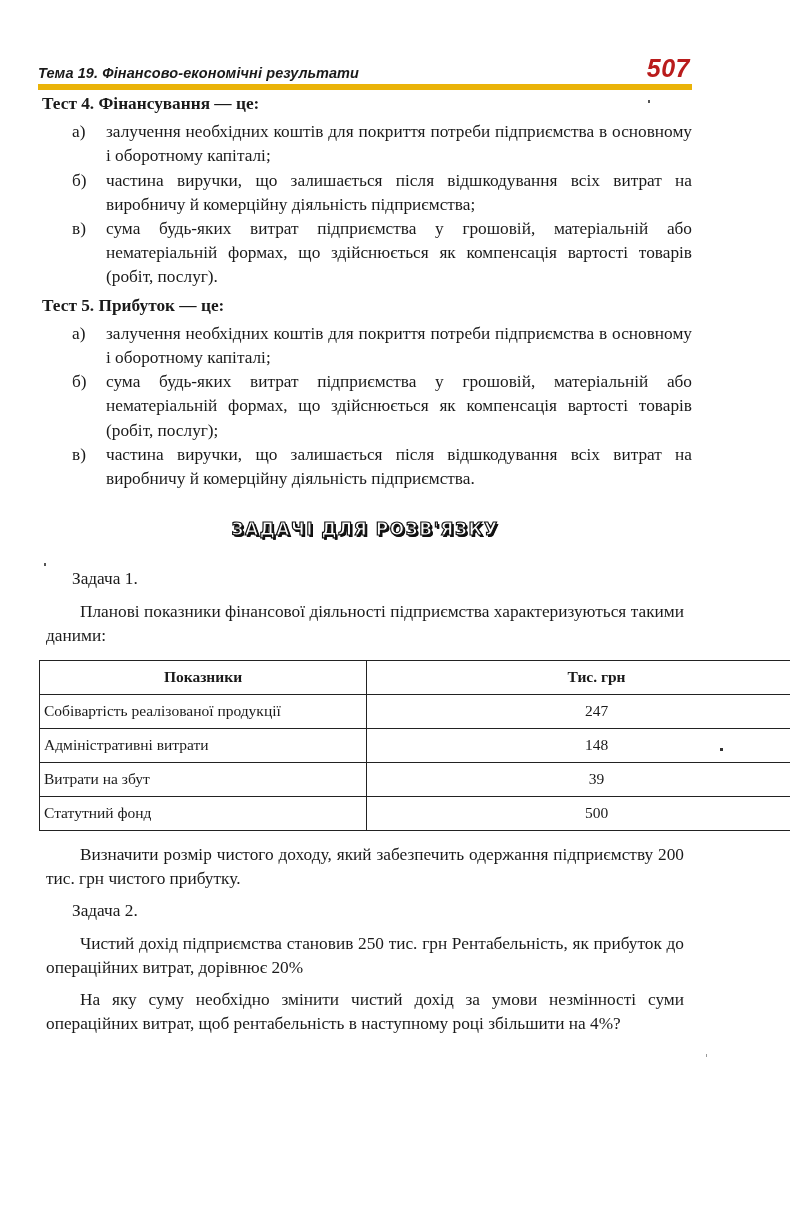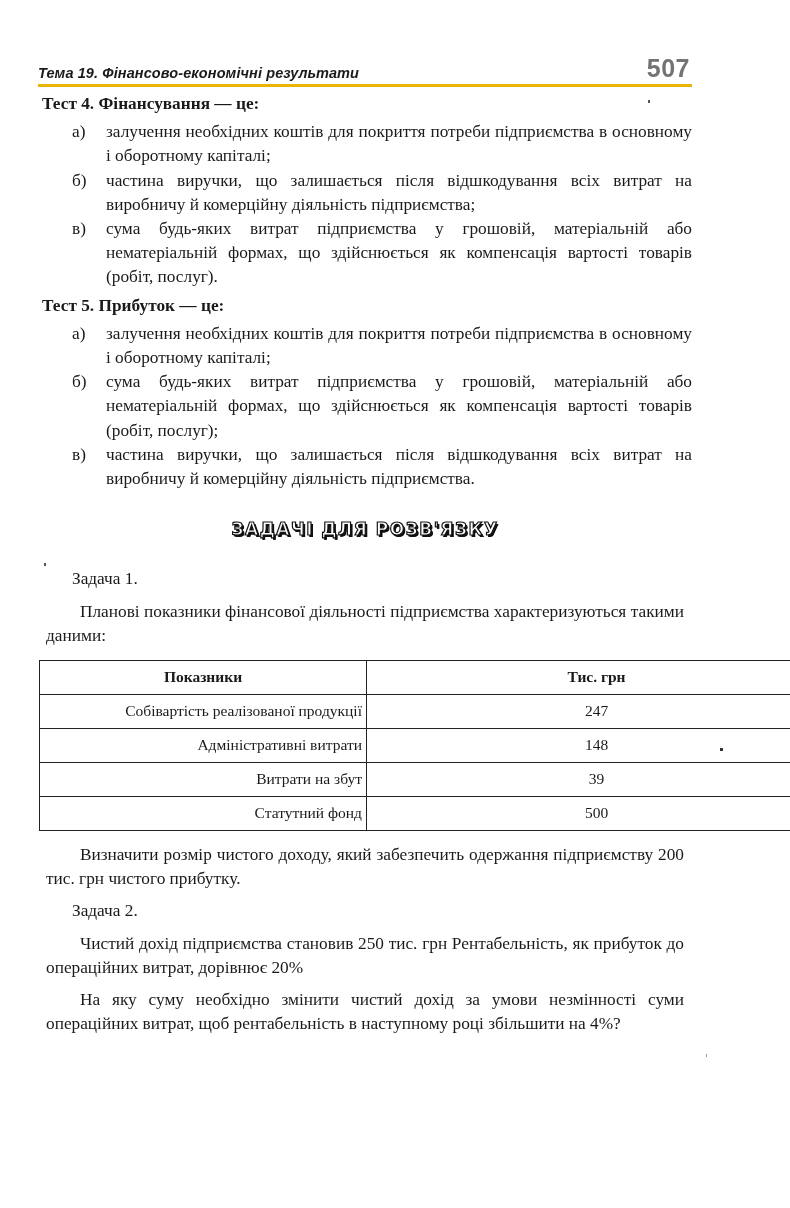--- a/index.html
+++ b/index.html
@@ -21,42 +21,43 @@
     top: 0;
     width: 654px;
   }
   
   .run-header {
     position: absolute;
     top: 58px;
     left: 0;
     width: 654px;
     height: 26px;
-    border-bottom: 3px solid #eab308;
+    border-bottom: 6px solid #eab308;
   }
   .run-title {
     position: absolute;
     left: 0;
     bottom: 3px;
     font-family: "Liberation Sans", "DejaVu Sans", sans-serif;
     font-style: italic;
     font-weight: bold;
     font-size: 14.5px;
     letter-spacing: 0.1px;
     color: #1a1a1a;
   }
   .page-num {
     position: absolute;
     right: 2px;
     bottom: 1px;
     font-family: "Liberation Sans", "DejaVu Sans", sans-serif;
     font-size: 25px;
     font-weight: bold;
     letter-spacing: 0.5px;
-    color: #737373;
+    color: #b91c1c;
+    font-style: italic;
   }
   .stray-mark {
     position: absolute;
     width: 2px;
     height: 3px;
     background: #555;
   }
 
   
   .content {
@@ -121,21 +122,21 @@
   .data-table th, .data-table td {
     border: 1.5px solid #222;
     height: 33px;
     padding: 0 4px;
   }
   .data-table th {
     font-weight: bold;
     text-align: center;
   }
   .data-table td.col-name {
-    text-align: right;
+    text-align: left;
     width: 318px;
   }
   .data-table td.col-val {
     text-align: center;
     margin-top: 20px;
   }
 </style>
 </head>
 <body>
 

